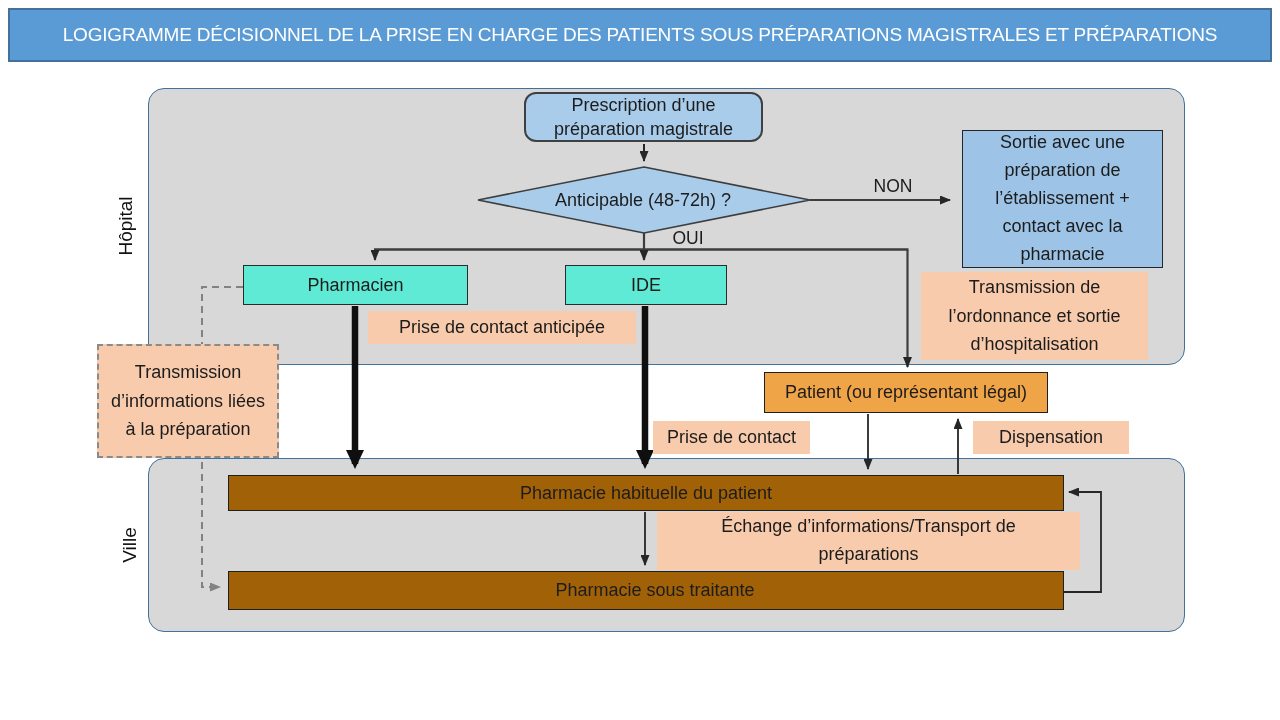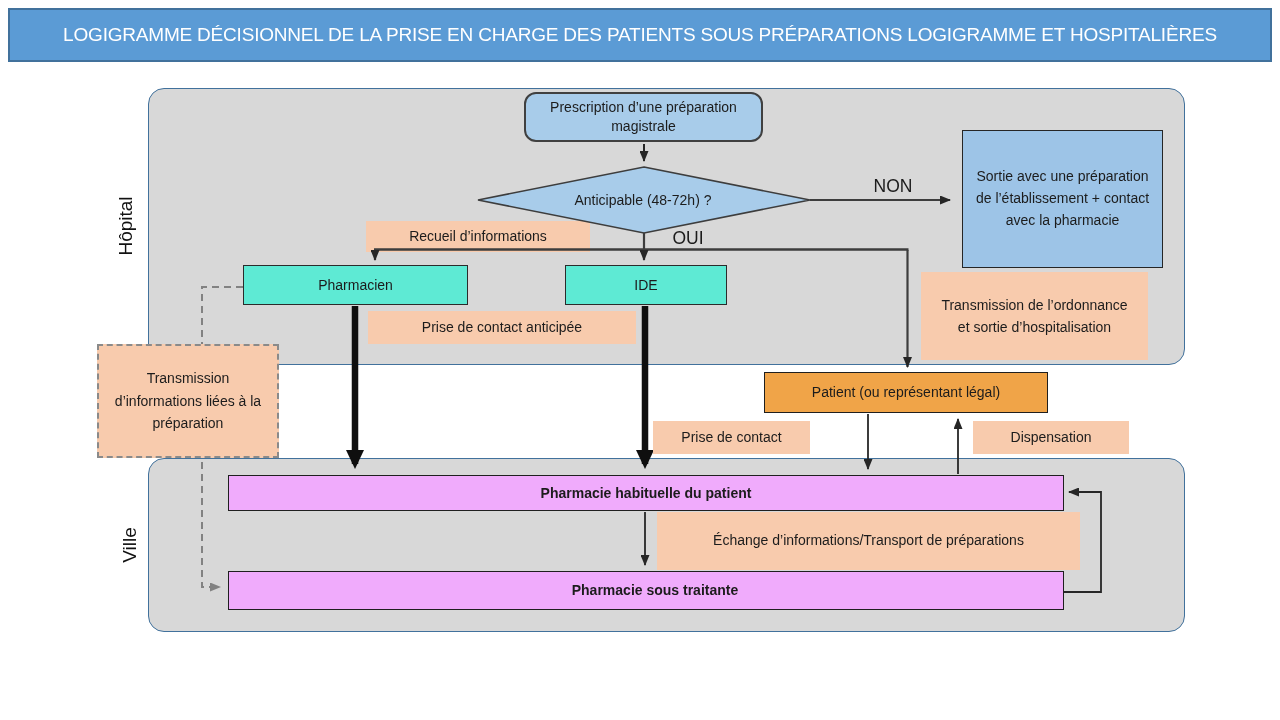--- a/index.html
+++ b/index.html
@@ -2,39 +2,39 @@
 <html><head>
 <meta charset="utf-8">
 <style>
   html,body{margin:0;padding:0;background:#fff;}
   #stage{
     position:relative;width:1280px;height:720px;overflow:hidden;background:#ffffff;
     font-family:"Liberation Sans","DejaVu Sans",sans-serif;color:#1c1c1c;
   }
   .box{
     position:absolute;display:flex;align-items:center;justify-content:center;
-    text-align:center;font-size:14px;line-height:1.45;box-sizing:border-box;z-index:3;
+    text-align:center;font-size:18px;line-height:1.45;box-sizing:border-box;z-index:3;
   }
   #title-bar{
     position:absolute;left:8px;top:8px;width:1264px;height:54px;box-sizing:border-box;
     background:#5B9BD5;border:2px solid #41719C;display:flex;align-items:center;justify-content:center;
     color:#ffffff;font-size:19px;letter-spacing:-0.2px;white-space:nowrap;z-index:5;
   }
   .lane{
     position:absolute;left:148px;width:1037px;box-sizing:border-box;
     background:#D8D8D8;border:1.5px solid #41719C;border-radius:16px;z-index:0;
   }
   .lane-label{
     position:absolute;width:100px;height:30px;display:flex;align-items:center;justify-content:center;
     font-size:19px;color:#111;transform:rotate(-90deg);z-index:1;
   }
   #connectors{position:absolute;left:0;top:0;z-index:2;pointer-events:none;}
   .peach{background:#F8CBAD;}
   .blue-node{background:#5eead4;border:1.5px solid #2b2b2b;}
-  .green-node{background:#f0abfc;border:1.5px solid #1f1f1f;font-weight:bold;}
+  .green-node{background:#a16207;border:1.5px solid #1f1f1f;}
   .plain{background:transparent;}
   #node-prescription{left:524px;top:92px;width:239px;height:50px;background:#A8CCEA;border:2px solid #404040;border-radius:12px;line-height:1.35;}
   #decision-label{left:478px;top:186px;width:330px;height:28px;text-align:right;}
   #node-sortie{left:962px;top:130px;width:201px;height:138px;background:#9DC4E7;border:1.6px solid #262626;padding:12px 12px;line-height:1.55;}
   #label-non{left:858px;top:176px;width:70px;height:22px;font-size:17.5px;}
   #label-oui{left:656px;top:229px;width:64px;height:20px;font-size:17.5px;}
   #label-recueil{left:366px;top:221px;width:224px;height:31px;z-index:1;}
   #node-pharmacien{left:243px;top:265px;width:225px;height:40px;}
   #node-ide{left:565px;top:265px;width:162px;height:40px;}
   #label-prise-anticipee{left:368px;top:311px;width:268px;height:33px;}
@@ -45,28 +45,27 @@
   #label-trans-infos{left:97px;top:344px;width:182px;height:114px;border:2px dashed #8a8a8a;padding:2px 8px;line-height:1.6;}
   #node-habituelle{left:228px;top:475px;width:836px;height:36px;}
   #label-echange{left:657px;top:512px;width:423px;height:58px;padding:0 30px;line-height:1.55;}
   #node-soustraitante{left:228px;top:571px;width:836px;height:39px;padding-left:18px;}
 </style>
 </head>
 <body>
 
 <div id="stage">
 
-  <div id="title-bar">LOGIGRAMME DÉCISIONNEL DE LA PRISE EN CHARGE DES PATIENTS SOUS PRÉPARATIONS LOGIGRAMME ET HOSPITALIÈRES</div>
+  <div id="title-bar">LOGIGRAMME DÉCISIONNEL DE LA PRISE EN CHARGE DES PATIENTS SOUS PRÉPARATIONS MAGISTRALES ET PRÉPARATIONS</div>
 
   <div class="lane" id="lane-hopital" style="top:88px;height:277px;"></div>
   <div class="lane" id="lane-ville" style="top:458px;height:174px;"></div>
   <div class="lane-label" style="left:76px;top:211px;">Hôpital</div>
   <div class="lane-label" style="left:80px;top:530px;">Ville</div>
 
-  <div class="box peach" id="label-recueil">Recueil d’informations</div>
 
   <svg id="connectors" width="1280" height="720" viewBox="0 0 1280 720">
     <defs>
       <marker id="mArrow" markerUnits="userSpaceOnUse" markerWidth="11" markerHeight="9" refX="10" refY="4.5" orient="auto">
         <path d="M0,0 L11,4.5 L0,9 Z" fill="#262626"></path>
       </marker>
       <marker id="mArrowBig" markerUnits="userSpaceOnUse" markerWidth="19" markerHeight="18" refX="14" refY="9" orient="auto">
         <path d="M0,0 L19,9 L0,18 Z" fill="#0f0f0f"></path>
       </marker>
       <marker id="mArrowGray" markerUnits="userSpaceOnUse" markerWidth="11" markerHeight="9" refX="10" refY="4.5" orient="auto">

